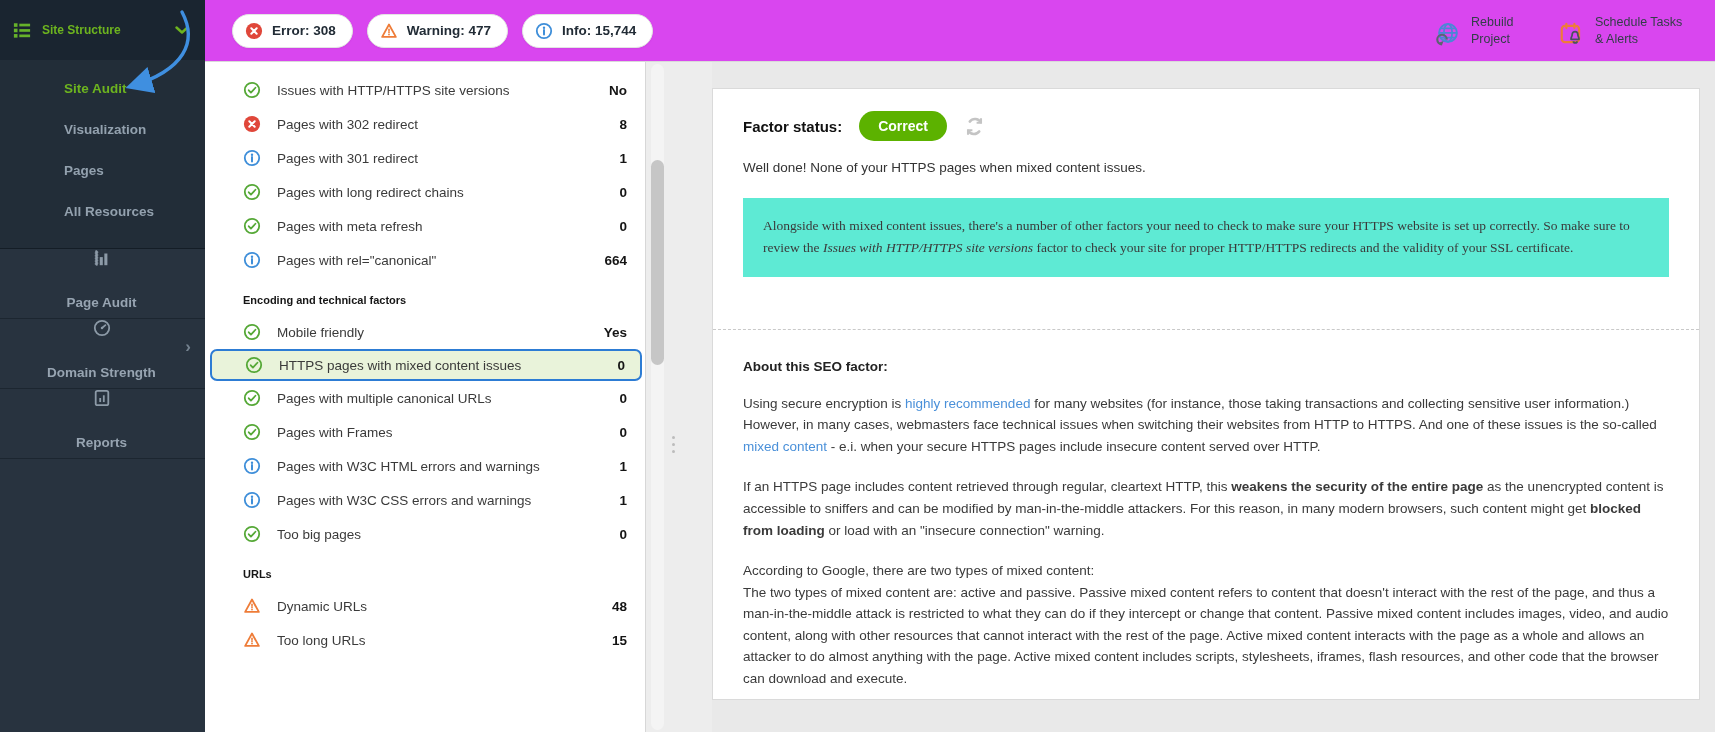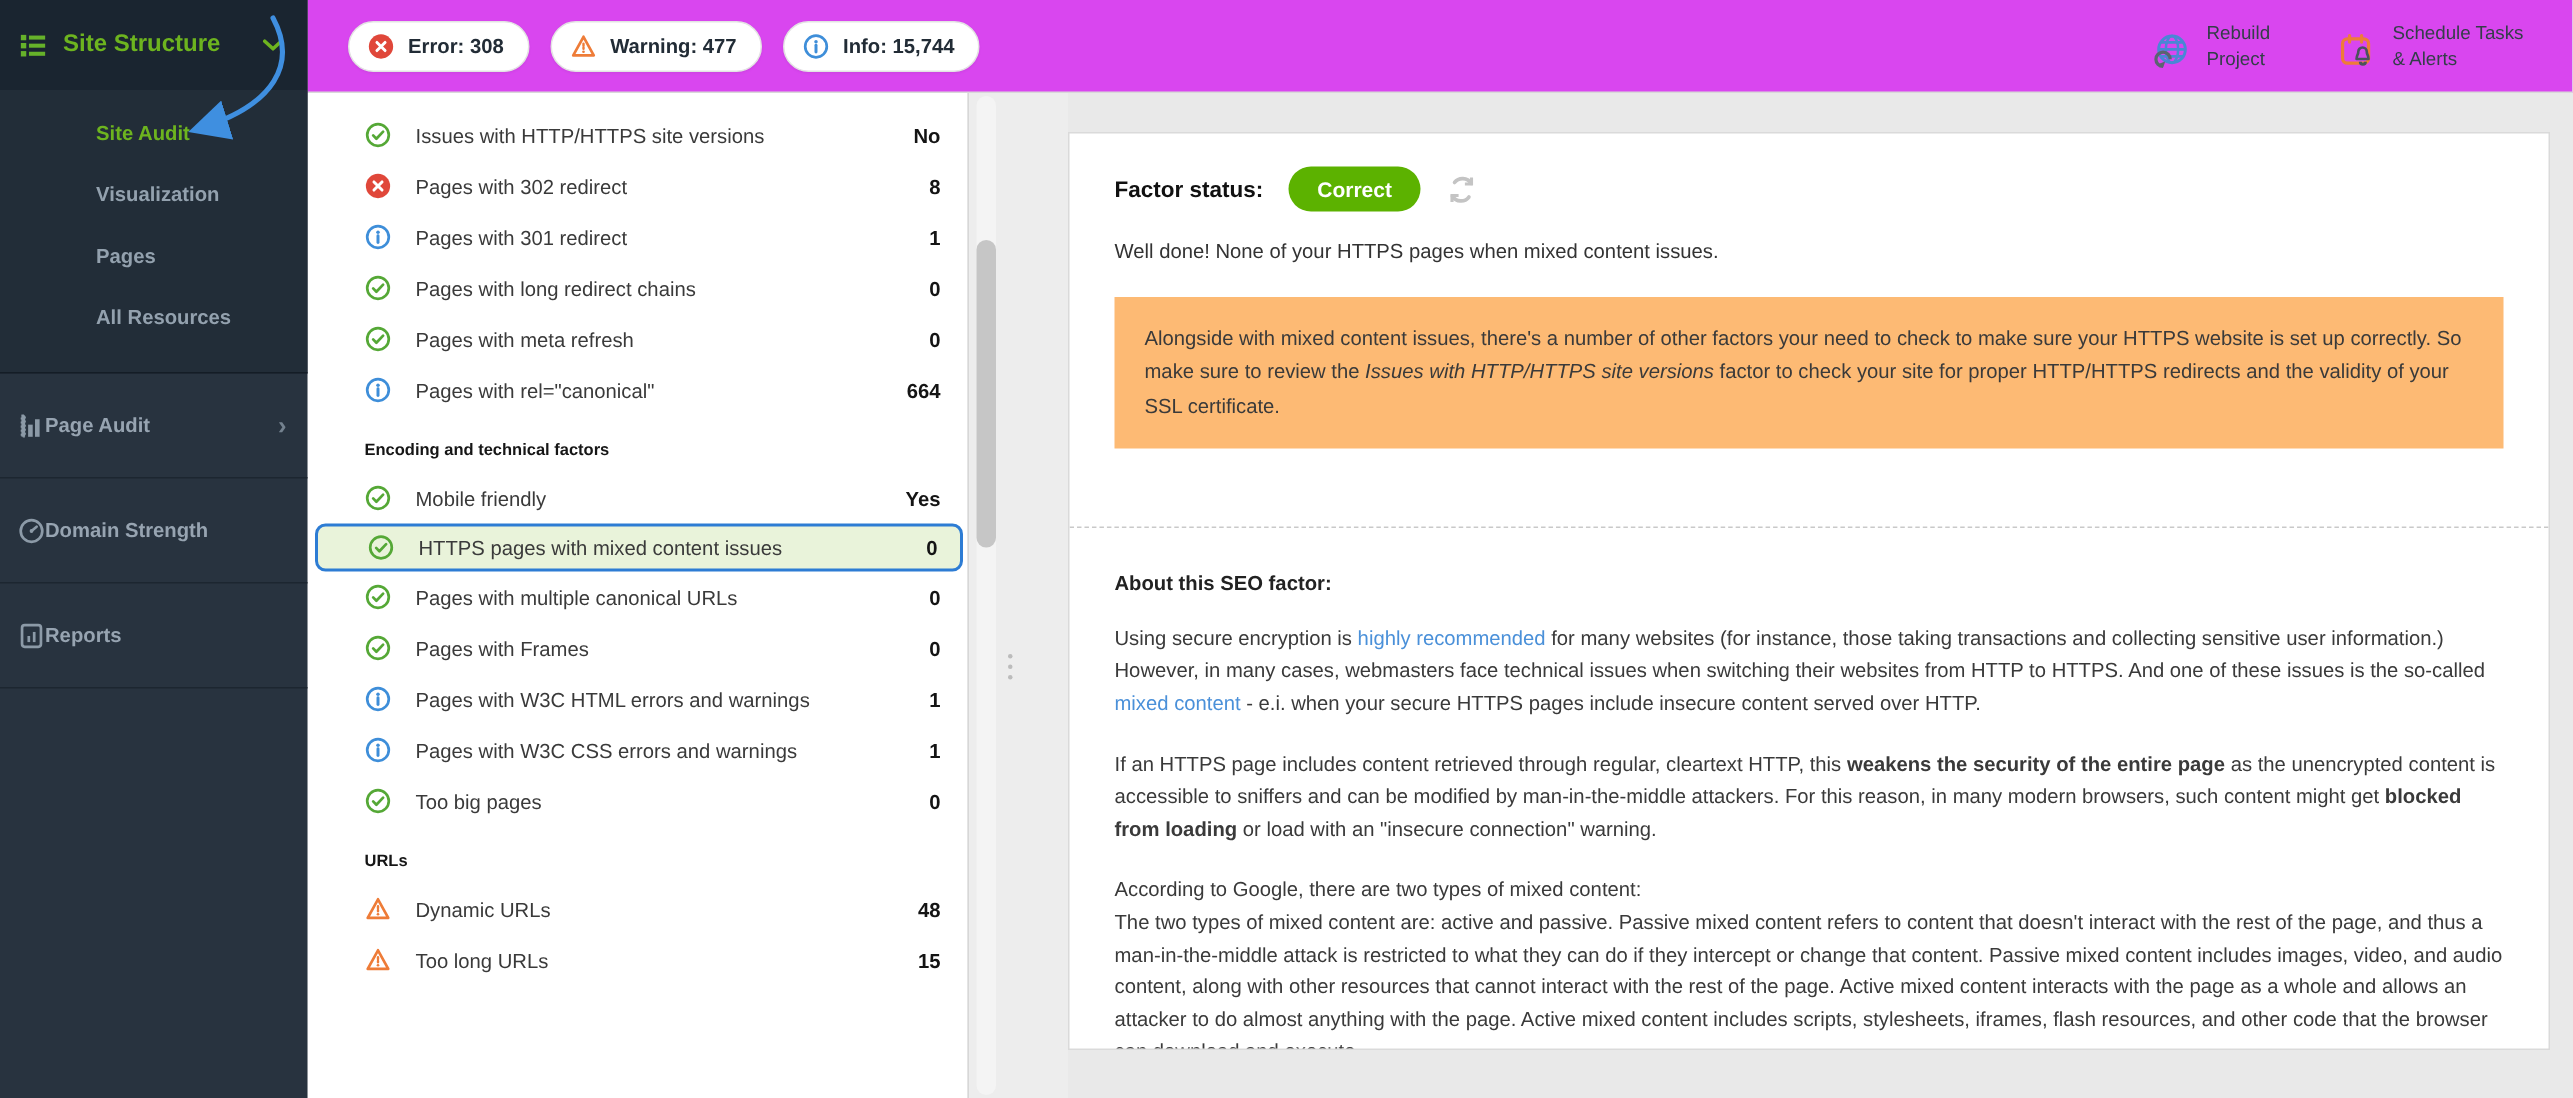--- a/index.html
+++ b/index.html
@@ -10,32 +10,32 @@
     background:#e9e9e9; color:#333;
   }
   .app { display:flex; width:1715px; height:732px; }
 
   
   .sidebar { width:205px; flex:none; background:#28333f; position:relative; }
   .sb-top {
     height:60px; background:#1a2530; display:flex; align-items:center;
     padding:0 16px 0 13px; gap:11px;
   }
-  .sb-top .lbl { color:#6db41f; font-size:16px; font-weight:bold; }
+  .sb-top .lbl { color:#6db41f; font-size:12px; font-weight:bold; }
   .sb-top .chev { margin-left:auto; }
   .sb-sub { background:#222d38; padding:8px 0 16px; border-bottom:1px solid #141d26; }
   .sb-sub-item {
     padding:13px 0 13px 64px; font-size:13.5px; font-weight:bold;
     color:#93a1ae; cursor:pointer;
   }
   .sb-sub-item.active { color:#6db41f; }
   .sb-sec {
-    height:70px; display:flex; align-items:center; gap:0;
+    height:70px; display:flex; align-items:center; gap:28px;
     padding:0 14px 0 12px; border-bottom:1px solid #1c2630;
-    font-size:13.5px; font-weight:bold; color:#97a4b1; cursor:pointer;
+    font-size:13.5px; font-weight:bold; color:#97a4b1; cursor:pointer;flex-direction:column;
   }
   .sb-sec .chev-r { margin-left:auto; color:#74828f; font-size:17px; font-weight:bold; line-height:1; }
   .arrow-annot { position:absolute; left:0; top:0; pointer-events:none; overflow:visible; }
 
   
   .main { flex:1; display:flex; flex-direction:column; min-width:0; }
   .topbar {
     height:62px; flex:none; background:#d946ef; border-bottom:1px solid #d9d9d9;
     display:flex; align-items:center; padding:0 24px 0 27px; gap:14px;
   }
@@ -81,22 +81,22 @@
     padding:22px 30px 0; overflow:hidden;
   }
   .status-row { display:flex; align-items:center; gap:17px; }
   .fs-label { font-size:15px; font-weight:bold; color:#111; }
   .pill-correct {
     background:#5cb200; color:#fff; border-radius:17px; padding:7px 19px;
     font-size:14px; font-weight:bold; cursor:pointer;
   }
   .summary { margin-top:19px; font-size:13.5px; color:#333; }
   .note {
-    margin-top:23px; background:#fdba74; padding:17px 20px;
-    font-size:13.5px; color:#3a3a3a; line-height:1.65;
+    margin-top:23px; background:#5eead4; padding:17px 20px;
+    font-size:13.5px; color:#3a3a3a; line-height:1.65;font-family:Liberation Serif, serif;
   }
   .dashes { margin:52px -30px 0; border-top:1px dashed #c9c9c9; }
   .about-h { margin-top:29px; font-size:13.5px; font-weight:bold; color:#222; }
   .para { margin-top:19px; font-size:13.5px; color:#3a3a3a; line-height:1.6; }
   .para a { color:#4a90d9; text-decoration:none; cursor:pointer; }
   .hidden-defs { position:absolute; width:0; height:0; overflow:hidden; }
 </style>
 </head>
 <body>
 

